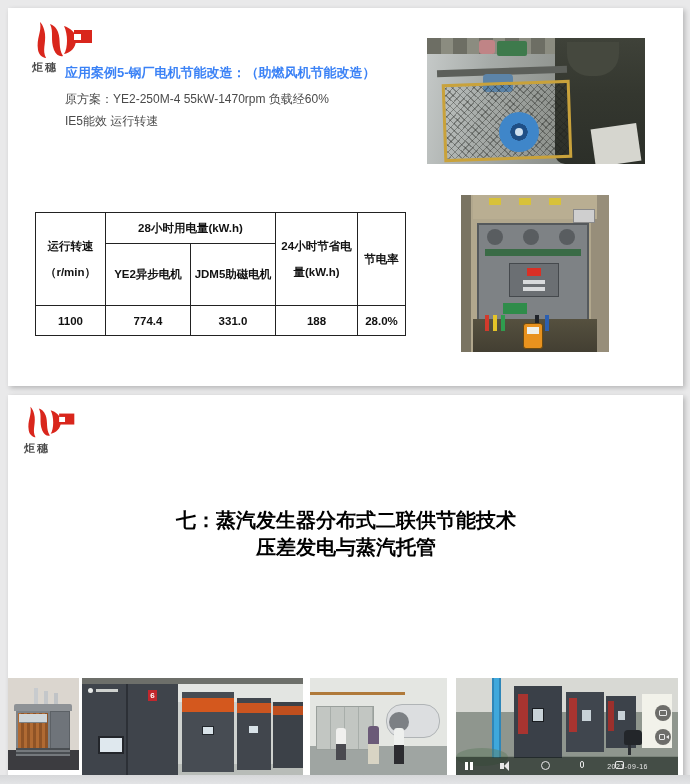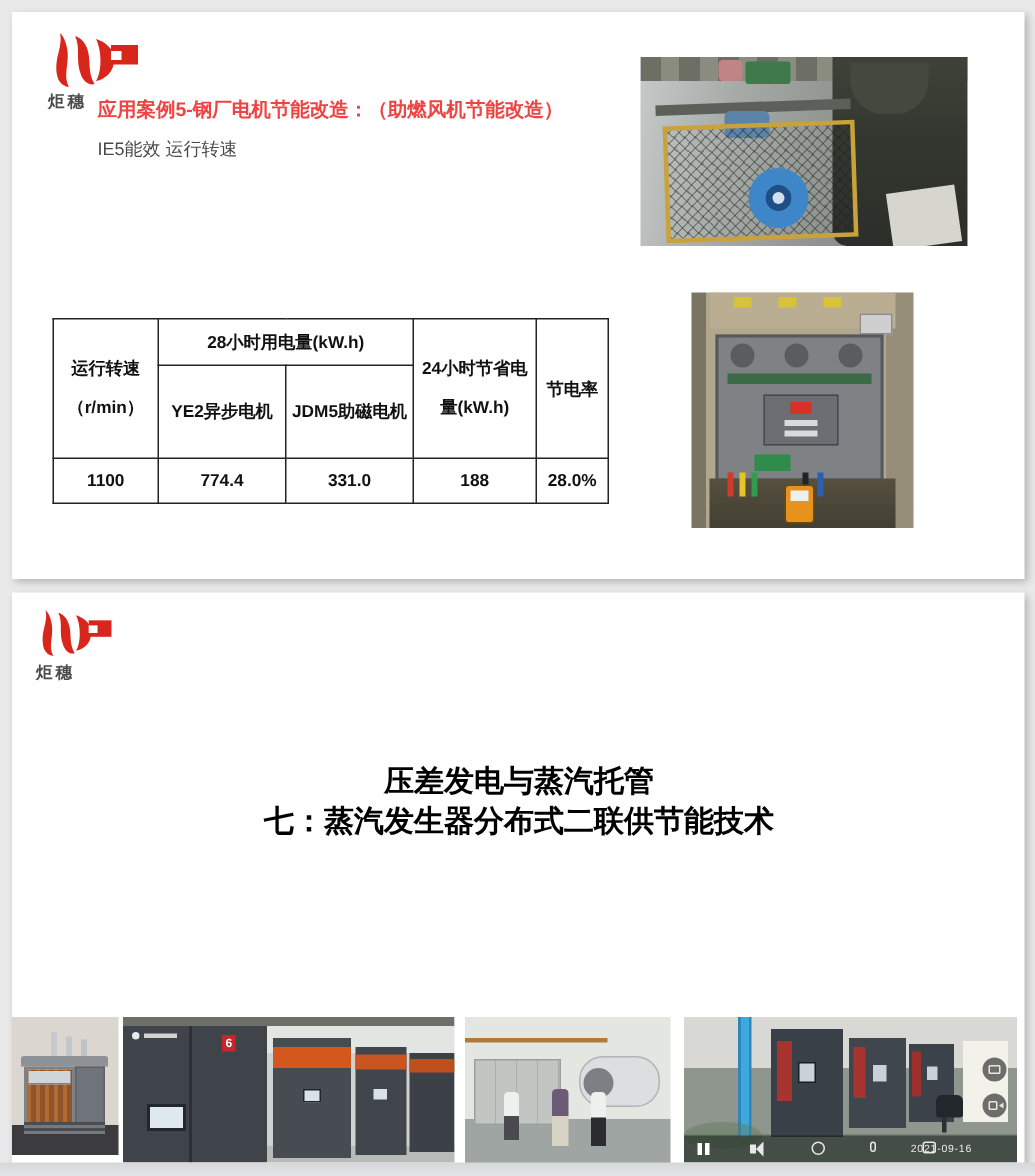--- a/index.html
+++ b/index.html
@@ -6,21 +6,21 @@
   html,body { width:690px; height:784px; overflow:hidden; }
   body { font-family:"Liberation Sans", sans-serif; background:#e9e9ea; position:relative; }
   .abs { position:absolute; }
   .slide { background:#ffffff; box-shadow:2px 2px 5px rgba(0,0,0,0.22); }
 
   
   #slide1 { left:8px; top:8px; width:675px; height:378px; }
   .logo { }
   .logo .brand { font-size:11px; color:#4b4b4b; letter-spacing:2px; font-weight:bold; }
   #s1-title { left:120px; top:18px; font-size:19px; font-weight:bold; color:#1b74c2; }
-  #s1-heading { left:57px; top:56px; font-size:13px; font-weight:bold; color:#ef4444; }
+  #s1-heading { left:57px; top:56px; font-size:13px; font-weight:bold; color:#3b82f6; }
   .spec-lines { left:57px; top:80px; font-size:12px; color:#4a4a4a; line-height:22px; }
 
   table.results { position:absolute; left:27px; top:204px; border-collapse:collapse;
       font-size:11.5px; color:#111; text-align:center; table-layout:fixed; }
   table.results td { border:1.2px solid #222; padding:0 2px; font-weight:600; vertical-align:middle; }
   .two-line { line-height:26px; }
 
   
   .photo { overflow:hidden; }
 
@@ -54,20 +54,21 @@
       <rect x="44" y="10" width="18" height="13" fill="#d9261c"></rect>
       <rect x="44" y="14" width="7" height="6" fill="#ffffff"></rect>
     </svg>
     <div class="brand abs" style="left:4px; top:42px;">炬穗</div>
   </div>
 
 
   <div id="s1-heading" class="abs">应用案例5-钢厂电机节能改造：（助燃风机节能改造）</div>
 
   <div class="spec-lines abs">
+    <div>原方案：YE2-250M-4 55kW-1470rpm  负载经60%</div>
     <div>IE5能效 运行转速</div>
   </div>
 
   <table class="results">
     <colgroup>
         <col style="width:70px">
         <col style="width:85px">
         <col style="width:85px">
         <col style="width:82px">
         <col style="width:48px">
@@ -157,22 +158,22 @@
       <path d="M10 2 C12 12 6 18 8 30 C9 36 14 38 16 38 C12 30 16 24 15 14 C14 7 12 4 10 2 Z" fill="#d9261c"></path>
       <path d="M20 4 C24 12 20 20 24 30 C26 35 30 37 33 36 C28 28 31 20 28 12 C26 7 23 5 20 4 Z" fill="#d9261c"></path>
       <path d="M34 6 C40 8 46 12 46 20 C46 28 40 33 34 34 C38 28 38 14 34 6 Z" fill="#d9261c"></path>
       <rect x="44" y="10" width="18" height="13" fill="#d9261c"></rect>
       <rect x="44" y="14" width="7" height="6" fill="#ffffff"></rect>
     </svg>
     <div class="brand abs" style="left:2px; top:36px;">炬穗</div>
   </div>
 
   <div id="s2-title" class="abs">
+    <div>七：蒸汽发生器分布式二联供节能技术</div>
     <div>压差发电与蒸汽托管</div>
-    <div>七：蒸汽发生器分布式二联供节能技术</div>
   </div>
 
   <div class="photo abs" style="left:0; top:283px; width:71px; height:92px; background:linear-gradient(#dbd6cf 0 72px,#3c3c40 72px 100%);">
     <div class="abs" style="left:26px; top:10px; width:4px; height:18px; background:#c8cbce;"></div>
     <div class="abs" style="left:36px; top:13px; width:4px; height:15px; background:#c4c7ca;"></div>
     <div class="abs" style="left:46px; top:15px; width:4px; height:13px; background:#c0c3c6;"></div>
     <div class="abs" style="left:6px; top:26px; width:58px; height:7px; background:#8e9296; border-radius:2px 2px 0 0;"></div>
     <div class="abs" style="left:8px; top:33px; width:34px; height:45px; border:2px solid #7d8287;
          background:repeating-linear-gradient(90deg,#b06a33 0 3px,#8f5326 3px 6px);">
       <div class="abs" style="left:1px; top:1px; width:28px; height:9px; background:#cfd6da; border-bottom:1px solid #7d8287;"></div>

